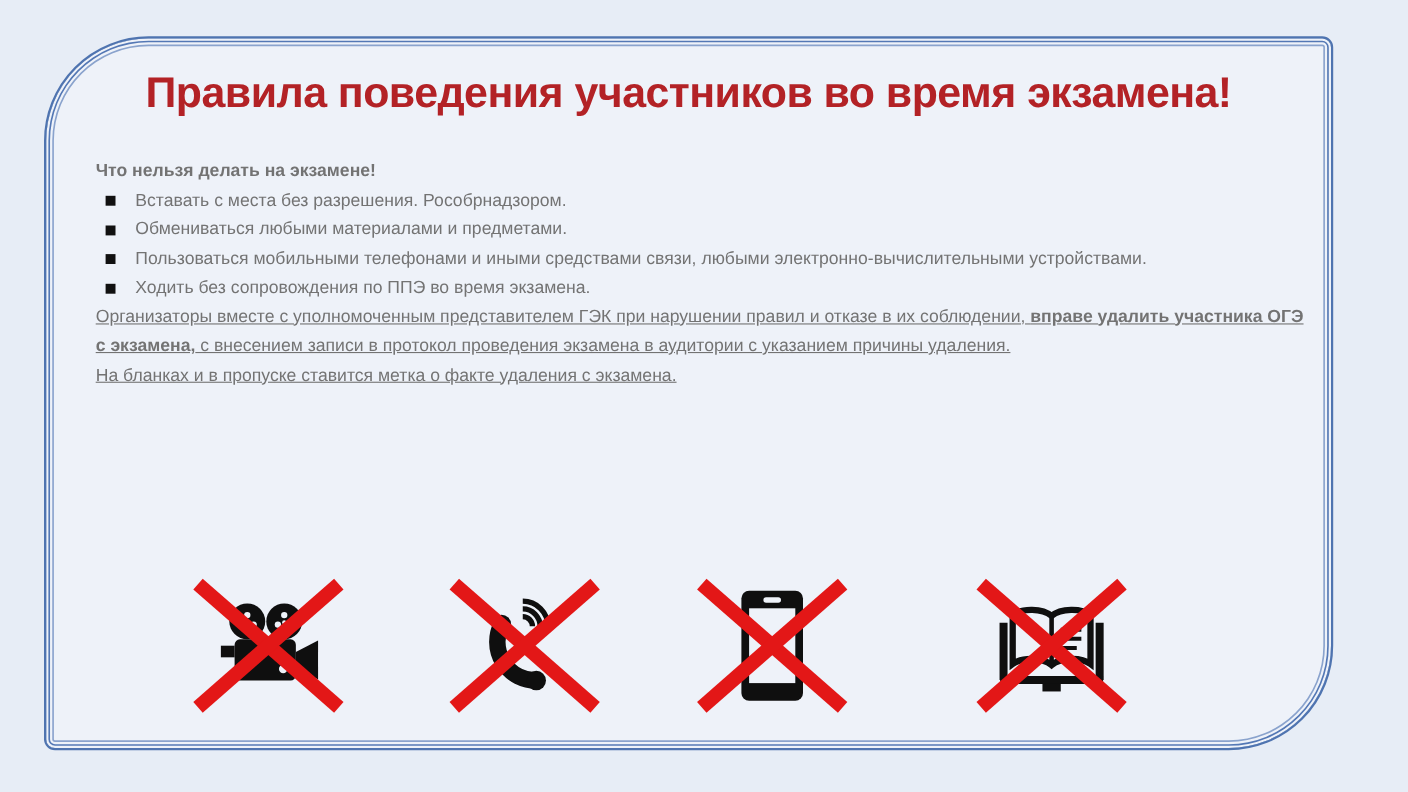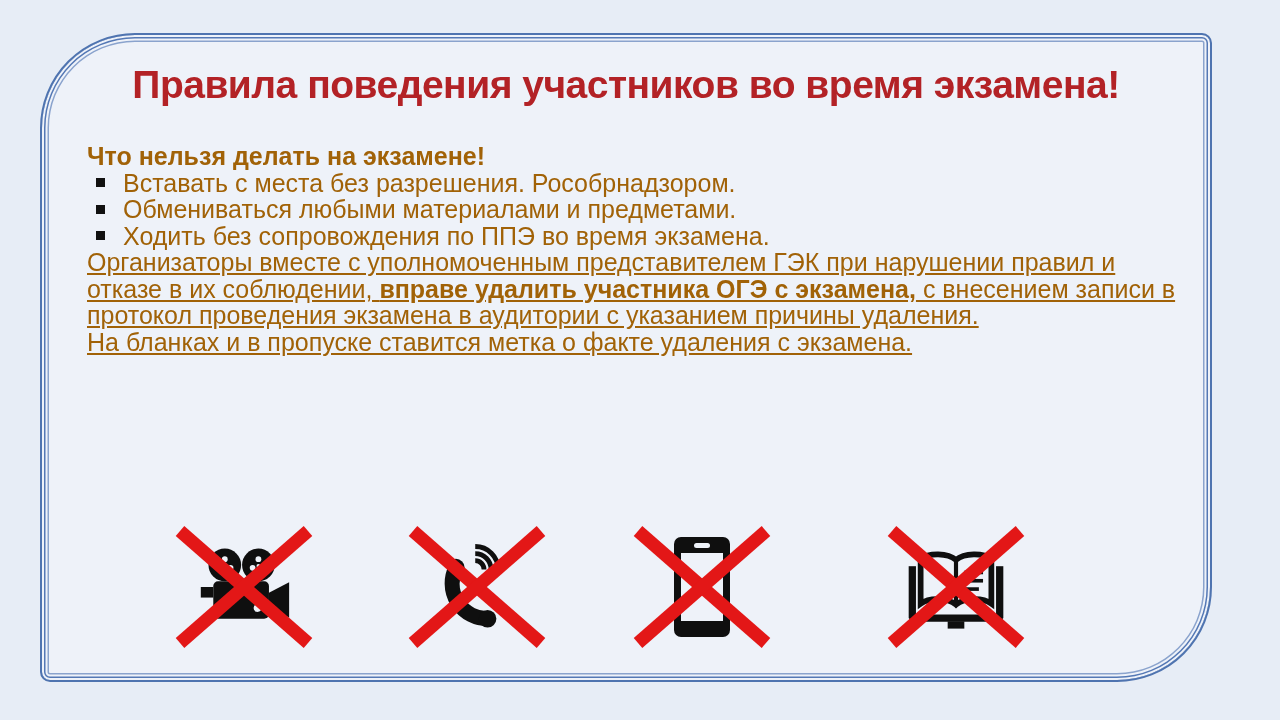--- a/index.html
+++ b/index.html
@@ -32,23 +32,23 @@
     text-align: center;
     font-size: 39px;
     line-height: 44px;
     font-weight: bold;
     color: #b32226;
     letter-spacing: -0.5px;
   }
 
   .content {
     margin: 36px 14px 0 45px;
-    font-size: 25px;
+    font-size: 16px;
     line-height: 26.5px;
-    color: #a16207;
+    color: #737373;
   }
   .heading { font-weight: bold; margin: 0; }
   .para    { margin: 0; text-decoration: underline; }
   .bold-inline { font-weight: bold; }
 
   ul.rules { list-style: none; margin: 0; padding: 0; }
   ul.rules li { position: relative; padding-left: 36px; }
   .bullet {
     position: absolute;
     left: 9px; top: 8.5px;
@@ -82,20 +82,24 @@
       <p class="heading">Что нельзя делать на экзамене!</p>
 
       <ul class="rules">
         <li>
           <span class="bullet"></span>
           <span>Вставать с места без разрешения. Рособрнадзором.</span>
         </li>
         <li>
           <span class="bullet"></span>
           <span>Обмениваться любыми материалами и предметами.</span>
+        </li>
+        <li>
+          <span class="bullet"></span>
+          <span>Пользоваться мобильными телефонами и иными средствами связи, любыми электронно-вычислительными устройствами.</span>
         </li>
         <li>
           <span class="bullet"></span>
           <span>Ходить без сопровождения по ППЭ во время экзамена.</span>
         </li>
       </ul>
 
 
       <p class="para"><span>Организаторы вместе с уполномоченным представителем ГЭК при нарушении правил и отказе в их соблюдении, </span><span class="bold-inline">вправе удалить участника ОГЭ с экзамена,</span><span> с внесением записи в протокол проведения экзамена в аудитории с указанием причины удаления.</span></p>
 

